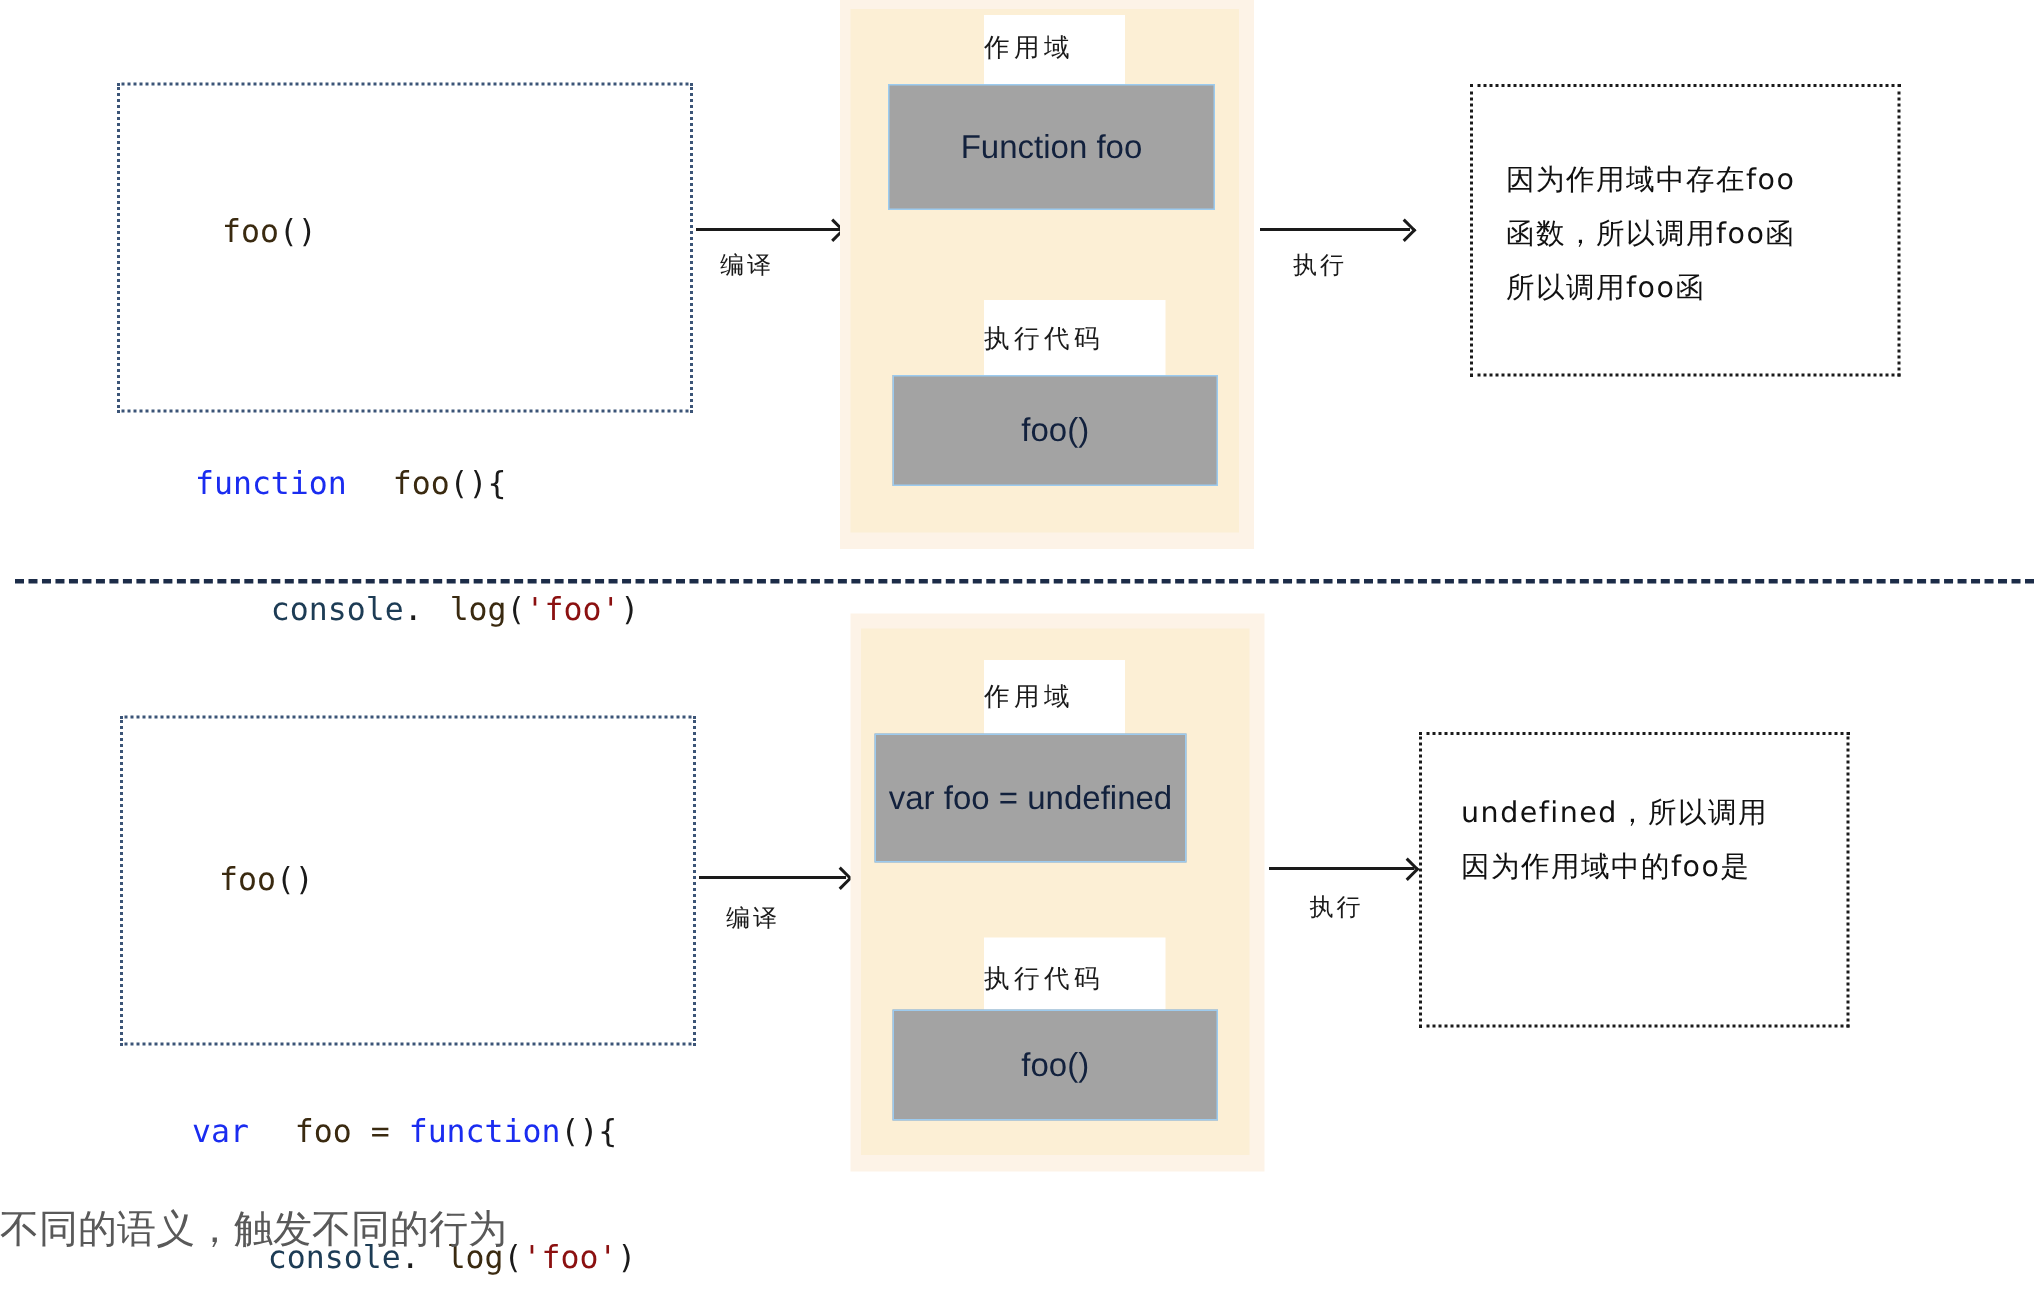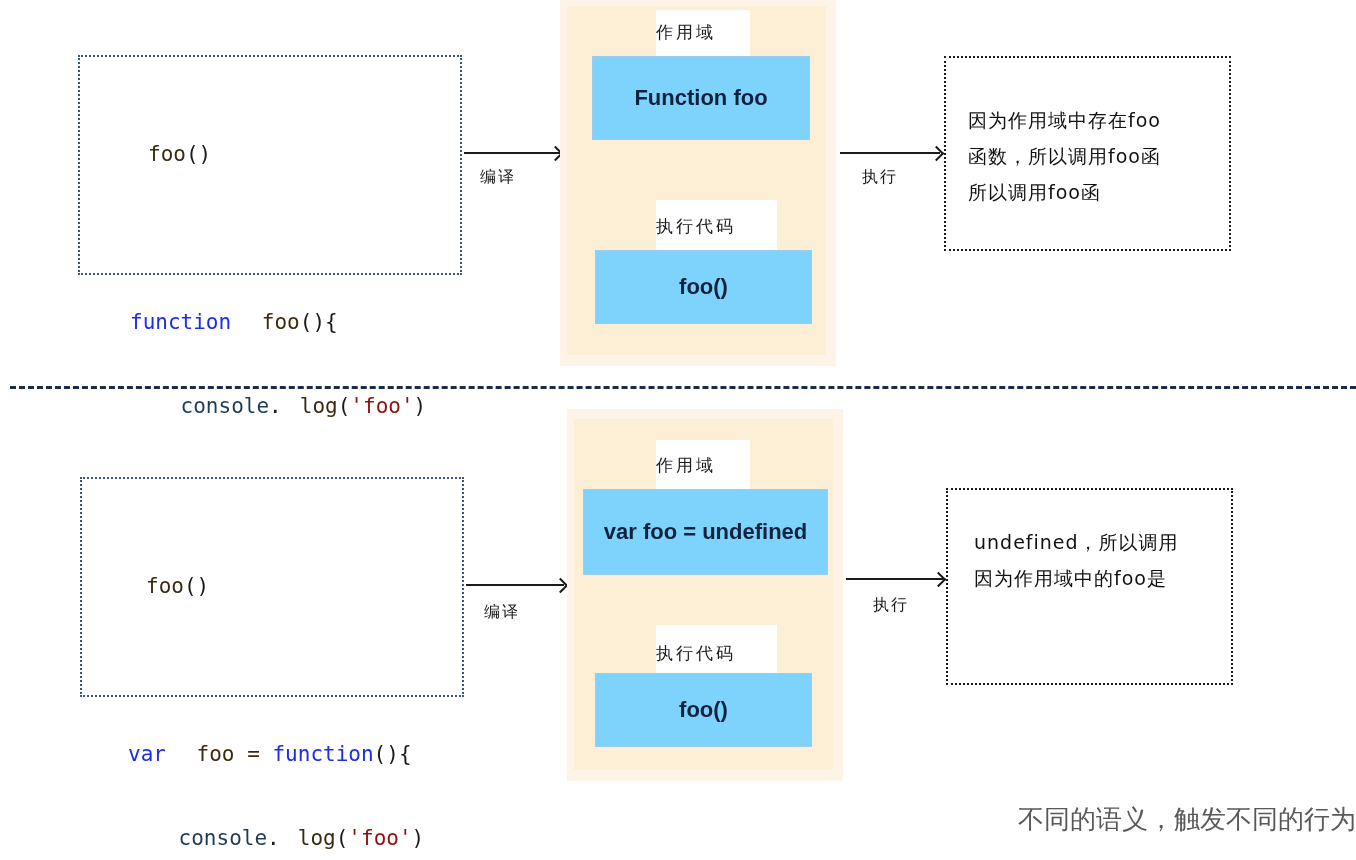--- a/index.html
+++ b/index.html
@@ -19,24 +19,24 @@
   .str { color: #8b1010; }
   .punc { color: #1a1a1a; }
 
   .scope-outer { position: absolute; background: #fdf3e7; }
   .scope-inner { position: absolute; background: #fcefd5; }
   .tab-label {
     position: absolute; background: #ffffff; text-align: left;
     font-family: "DejaVu Sans", sans-serif; font-size: 17px; color: #1a1a1a; letter-spacing: 3px;
   }
   .blue-box {
-    position: absolute; background: #7dd3fc; box-sizing: border-box;
+    position: absolute; background: #a3a3a3; box-sizing: border-box;
     border: 1px solid #9ccbef;
     display: flex; align-items: center; justify-content: center;
-    font-family: "Liberation Sans", sans-serif; font-size: 22px; color: #12213d; font-weight: bold;
+    font-family: "Liberation Sans", sans-serif; font-size: 22px; color: #12213d;
   }
 
   .arrow-label {
     position: absolute; font-family: "DejaVu Sans", sans-serif; font-size: 16px; color: #1a1a1a; letter-spacing: 2px; margin-top: 47px;
   }
   .arrow-line { position: absolute; height: 2px; background: #1a1a1a; }
   .arrow-head {
     position: absolute; width: 9px; height: 9px;
     border-right: 2px solid #1a1a1a; border-top: 2px solid #1a1a1a;
     transform: rotate(45deg);
@@ -48,21 +48,21 @@
   .note-text {
     position: absolute; font-family: "DejaVu Sans", sans-serif; font-size: 19px; line-height: 36px; color: #111;
     letter-spacing: 1px;
   }
 
   .divider {
     position: absolute; left: 10px; width: 1346px; top: 386px; height: 0;
     border-top: 3px dashed #1c2c48;
   }
   .caption {
-    position: absolute; left: 0; width: 1356px; top: 802px; text-align: right;
+    position: absolute; left: 0; width: 1356px; top: 802px; text-align: left;
     font-family: "DejaVu Sans", sans-serif; font-size: 26px; color: #595959;
   }
 </style>
 </head>
 <body>
 
 <div class="code-box" style="left:78px; top:55px; width:384px; height:220px;">
   <div class="code" style="left:50px; top:27px;">
     <div><span class="ident">foo</span><span class="punc">()</span></div>
     <div>​</div>
@@ -81,21 +81,21 @@
   <div class="tab-label" style="left:96px; top:10px; width:94px; height:48px; line-height:44px;">作用域</div>
   <div class="blue-box" style="left:32px; top:56px; width:218px; height:84px;">Function foo</div>
   <div class="tab-label" style="left:96px; top:200px; width:121px; height:52px; line-height:52px;">执行代码</div>
   <div class="blue-box" style="left:35px; top:250px; width:217px; height:74px;">foo()</div>
 </div>
 
 <div class="arrow-label" style="left:862px; top:120px;">执行</div>
 <div class="arrow-line" style="left:840px; top:152px; width:100px;"></div>
 <div class="arrow-head" style="left:931px; top:148px;"></div>
 
-<div class="note-box" style="left:944px; top:56px; width:287px; height:195px;">
+<div class="note-box" style="left:980px; top:56px; width:287px; height:195px;">
   <div class="note-text" style="left:22px; top:44px;">
     <div>因为作用域中存在foo</div>
     <div>函数，所以调用foo函</div>
     <div>所以调用foo函</div>
   </div>
 </div>
 
 <div class="divider"></div>
 
 <div class="code-box" style="left:80px; top:477px; width:384px; height:220px;">
@@ -108,21 +108,21 @@
   </div>
 </div>
 
 <div class="arrow-label" style="left:484px; top:555px;">编译</div>
 <div class="arrow-line" style="left:466px; top:584px; width:98px;"></div>
 <div class="arrow-head" style="left:555px; top:580px;"></div>
 
 <div class="scope-outer" style="left:567px; top:409px; width:276px; height:372px;">
   <div class="scope-inner" style="left:7px; top:10px; width:259px; height:351px;"></div>
   <div class="tab-label" style="left:89px; top:31px; width:94px; height:52px; line-height:50px;">作用域</div>
-  <div class="blue-box" style="left:16px; top:80px; width:245px; height:86px;">var foo = undefined</div>
+  <div class="blue-box" style="left:16px; top:80px; width:208px; height:86px;">var foo = undefined</div>
   <div class="tab-label" style="left:89px; top:216px; width:121px; height:56px; line-height:56px;">执行代码</div>
   <div class="blue-box" style="left:28px; top:264px; width:217px; height:74px;">foo()</div>
 </div>
 
 <div class="arrow-label" style="left:873px; top:548px;">执行</div>
 <div class="arrow-line" style="left:846px; top:578px; width:97px;"></div>
 <div class="arrow-head" style="left:933px; top:574px;"></div>
 
 <div class="note-box" style="left:946px; top:488px; width:287px; height:197px;">
   <div class="note-text" style="left:26px; top:34px;">

